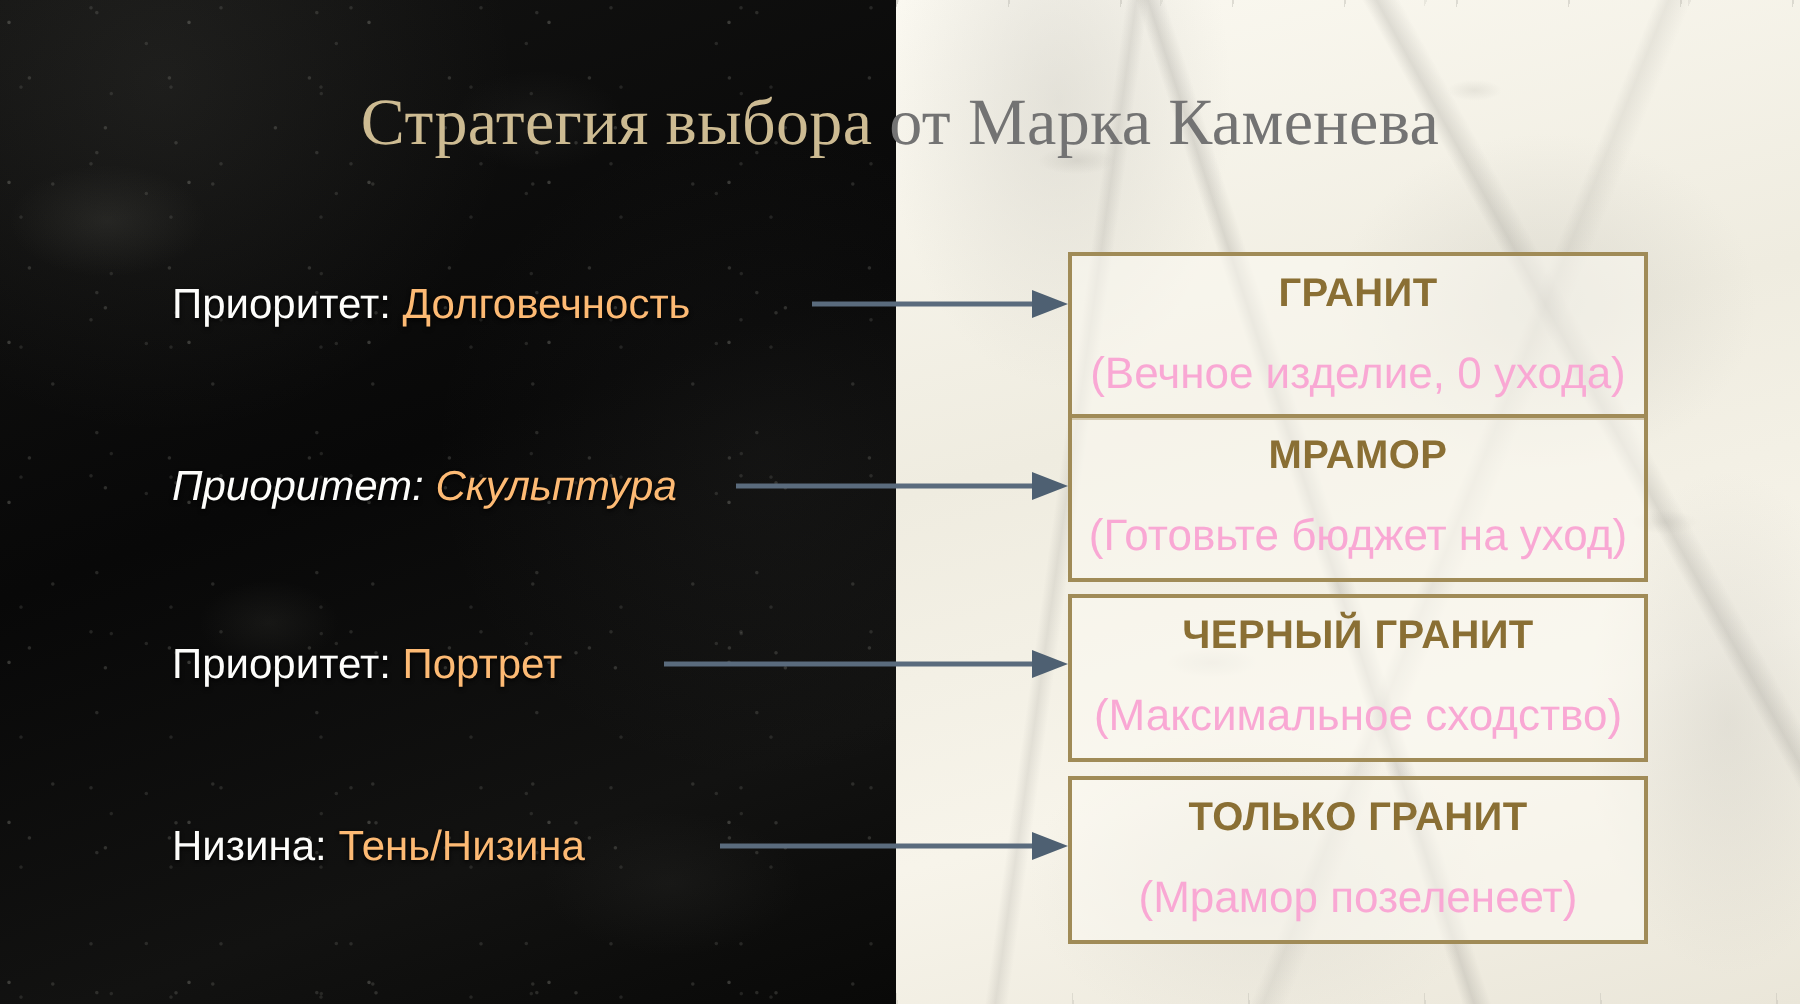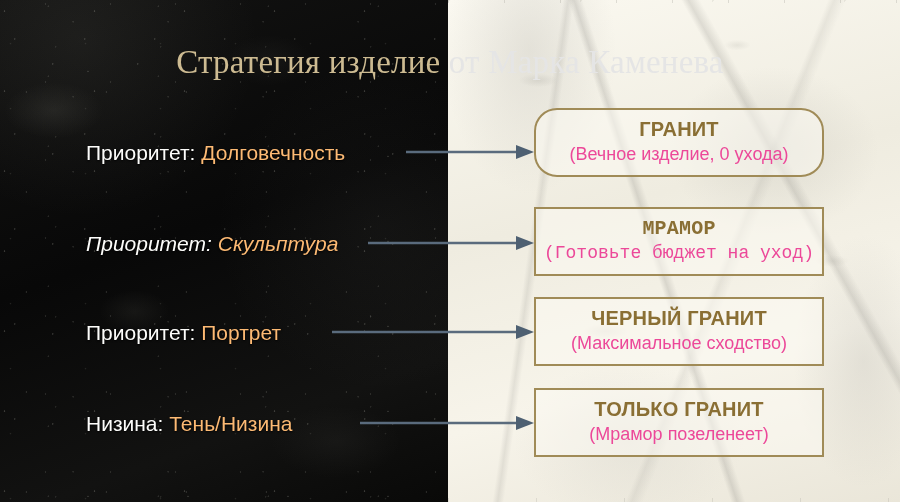--- a/index.html
+++ b/index.html
@@ -102,21 +102,21 @@
     font-size: 33px;
     line-height: 40px;
     letter-spacing: 0.2px;
     white-space: nowrap;
     z-index: 6;
   }
   .title .seg {
     display: inline;
   }
   .title .seg-gold { color: #cdbb92; }
-  .title .seg-dark { color: #e5e5e5; }
+  .title .seg-dark { color: #737373; }
 
   
   .left-label {
     position: absolute;
     left: 86px;
     font-size: 21px;
     line-height: 26px;
     white-space: nowrap;
     z-index: 5;
     text-shadow: 0 1px 2px rgba(0,0,0,0.85);
@@ -146,64 +146,65 @@
   }
   .card-title {
     font-size: 20px;
     font-weight: bold;
     line-height: 25px;
     color: #8a6f34;
     letter-spacing: 0.2px;
     white-space: nowrap;
   }
   .card-sub {
-    font-size: 18px;
+    font-size: 22px;
     line-height: 24px;
-    color: #ec4899;
-    white-space: nowrap;
+    color: #f9a8d4;
+    white-space: nowrap;
+    margin-top: 15px;
   }
 </style>
 </head>
 <body>
 
 <div id="slide">
 
   <div class="bg-dark"></div>
   <div class="bg-marble"></div>
 
   <div class="title">
-    <span class="seg seg-gold">Стратегия изделие </span><span class="seg seg-dark">от Марка Каменева</span>
+    <span class="seg seg-gold">Стратегия выбора </span><span class="seg seg-dark">от Марка Каменева</span>
   </div>
 
   <div class="left-label" style="top:140px;">
     <span class="lbl-key">Приоритет:</span>
     <span class="lbl-val">Долговечность</span>
   </div>
   <div class="arrow" style="left:406px; top:143px; width:128px;">
     <svg width="128" height="18" viewBox="0 0 128 18">
       <line x1="0" y1="9" x2="112" y2="9" stroke="#5a6b7d" stroke-width="2.4"></line>
       <polygon points="110,2 128,9 110,16" fill="#4e6072"></polygon>
     </svg>
   </div>
-  <div class="card" style="top:108px;border-radius:23px;">
+  <div class="card" style="top:126px;">
     <div class="card-title">ГРАНИТ</div>
     <div class="card-sub">(Вечное изделие, 0 ухода)</div>
   </div>
 
   <div class="left-label" style="top:231px;font-style:italic;">
     <span class="lbl-key">Приоритет:</span>
     <span class="lbl-val">Скульптура</span>
   </div>
   <div class="arrow" style="left:368px; top:234px; width:166px;">
     <svg width="166" height="18" viewBox="0 0 166 18">
       <line x1="0" y1="9" x2="150" y2="9" stroke="#5a6b7d" stroke-width="2.4"></line>
       <polygon points="148,2 166,9 148,16" fill="#4e6072"></polygon>
     </svg>
   </div>
-  <div class="card" style="top:207px;font-family:Liberation Mono, monospace;">
+  <div class="card" style="top:207px;">
     <div class="card-title">МРАМОР</div>
     <div class="card-sub">(Готовьте бюджет на уход)</div>
   </div>
 
   <div class="left-label" style="top:320px;">
     <span class="lbl-key">Приоритет:</span>
     <span class="lbl-val">Портрет</span>
   </div>
   <div class="arrow" style="left:332px; top:323px; width:202px;">
     <svg width="202" height="18" viewBox="0 0 202 18">

